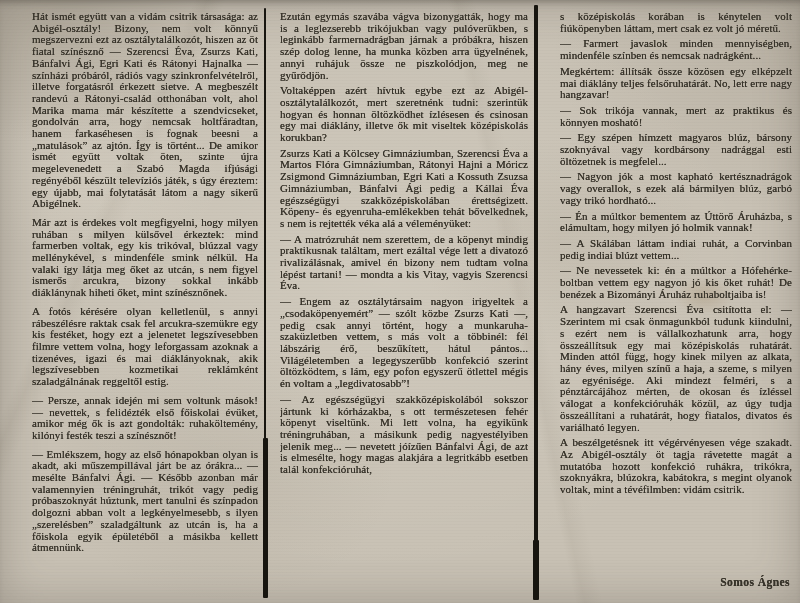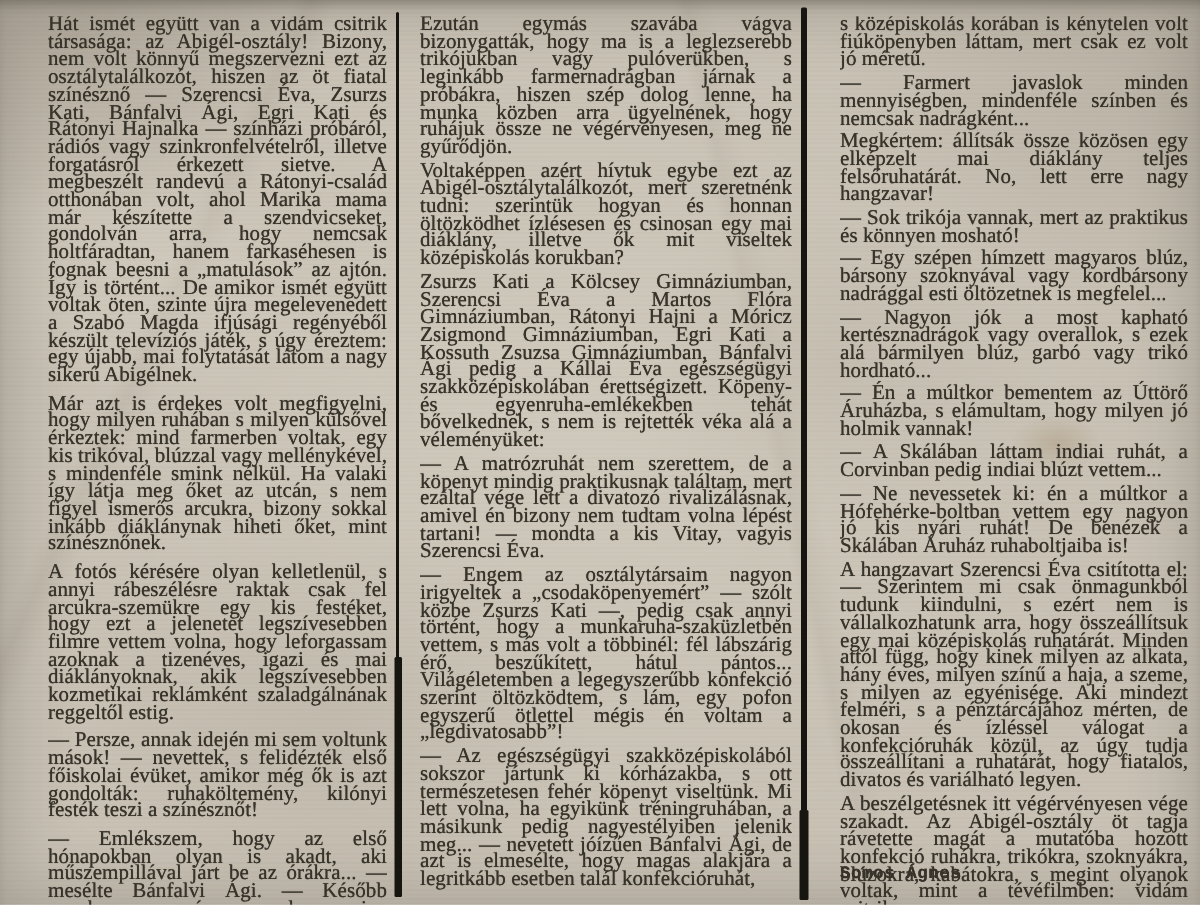--- a/index.html
+++ b/index.html
@@ -19,74 +19,73 @@
       linear-gradient(115deg, transparent 18%, rgba(90,80,64,0.07) 19.2%, transparent 21%),
       linear-gradient(78deg,  transparent 62%, rgba(90,80,64,0.06) 63%,   transparent 65%),
       repeating-linear-gradient(0deg, rgba(40,35,25,0.018) 0 1px, transparent 1px 3px);
     box-shadow: inset 0 0 46px rgba(58,52,42,0.28), inset 0 7px 9px -6px rgba(40,35,25,0.45);
     font-family:"Liberation Serif","DejaVu Serif",serif;
     color:var(--ink,#37332a);
   }
   .col{
     position:absolute;top:11px;height:592px;overflow:hidden;
     text-align:justify;
-    font-size:14px;line-height:11.7px;
+    font-size:11px;line-height:11.7px;
     letter-spacing:0.05px;
     hyphens:auto;overflow-wrap:break-word;
   }
   .col .para{
     margin:0 0 4px 0;
     text-shadow:0 0 0.45px currentColor; 
   }
   .col-1{left:32px;width:226px;}
   .col-1 .para{margin-bottom:7px;}
   .col-2{left:280px;width:248px;}
   .col-3{left:560px;width:232px;}
   .rule{position:absolute;background:#17150f;border-radius:1px;}
   .rule-1-top{left:264px;top:8px;width:2px;height:432px;}
   .rule-1-bottom{left:263px;top:438px;width:5px;height:160px;}
   .rule-2-top{left:534px;top:5px;width:4px;height:538px;}
   .rule-2-bottom{left:533px;top:540px;width:6px;height:60px;}
   .byline{
     position:absolute;left:560px;top:576px;width:230px;
-    font-weight:bold;font-size:11.6px;
+    text-align:right;font-weight:bold;font-size:11.6px;
     letter-spacing:0.4px;
     text-shadow:0 0 0.4px currentColor;
-    font-family:Liberation Mono, monospace;
   }
 </style>
 </head>
 <body>
 
 <div class="paper">
   <div class="col col-1">
       <p class="para" lang="hu">Hát ismét együtt van a vidám csitrik társasága: az Abigél-osztály! Bizony, nem volt könnyű megszervezni ezt az osztálytalálkozót, hiszen az öt fiatal színésznő — Szerencsi Éva, Zsurzs Kati, Bánfalvi Ági, Egri Kati és Rátonyi Hajnalka — színházi próbáról, rádiós vagy szinkronfelvételről, illetve forgatásról érkezett sietve. A megbeszélt randevú a Rátonyi-család otthonában volt, ahol Marika mama már készítette a szendvicseket, gondolván arra, hogy nemcsak holtfáradtan, hanem farkaséhesen is fognak beesni a „matulások” az ajtón. Így is történt... De amikor ismét együtt voltak öten, szinte újra megelevenedett a Szabó Magda ifjúsági regényéből készült televíziós játék, s úgy éreztem: egy újabb, mai folytatását látom a nagy sikerű Abigélnek.</p>
       <p class="para" lang="hu">Már azt is érdekes volt megfigyelni, hogy milyen ruhában s milyen külsővel érkeztek: mind farmerben voltak, egy kis trikóval, blúzzal vagy mellénykével, s mindenféle smink nélkül. Ha valaki így látja meg őket az utcán, s nem figyel ismerős arcukra, bizony sokkal inkább diáklánynak hiheti őket, mint színésznőnek.</p>
       <p class="para" lang="hu">A fotós kérésére olyan kelletlenül, s annyi rábeszélésre raktak csak fel arcukra-szemükre egy kis festéket, hogy ezt a jelenetet legszívesebben filmre vettem volna, hogy leforgassam azoknak a tizenéves, igazi és mai diáklányoknak, akik legszívesebben kozmetikai reklámként szaladgálnának reggeltől estig.</p>
       <p class="para" lang="hu">— Persze, annak idején mi sem voltunk mások! — nevettek, s felidézték első főiskolai évüket, amikor még ők is azt gondolták: ruhaköltemény, kilónyi festék teszi a színésznőt!</p>
       <p class="para" lang="hu">— Emlékszem, hogy az első hónapokban olyan is akadt, aki műszempillával járt be az órákra... — mesélte Bánfalvi Ági. — Később azonban már valamennyien tréningruhát, trikót vagy pedig próbaszoknyát húztunk, mert tanulni és színpadon dolgozni abban volt a legkényelmesebb, s ilyen „szerelésben” szaladgáltunk az utcán is, ha a főiskola egyik épületéből a másikba kellett átmennünk.</p>
     </div>
   <div class="col col-2">
-      <p class="para" lang="hu">Ezután egymás szavába vágva bizonygatták, hogy ma is a leglezserebb trikójukban vagy pulóverükben, s leginkább farmernadrágban járnak a próbákra, hiszen szép dolog lenne, ha munka közben arra ügyelnének, hogy ruhájuk össze ne végérvényesen, meg ne gyűrődjön.</p>
+      <p class="para" lang="hu">Ezután egymás szavába vágva bizonygatták, hogy ma is a leglezserebb trikójukban vagy pulóverükben, s leginkább farmernadrágban járnak a próbákra, hiszen szép dolog lenne, ha munka közben arra ügyelnének, annyi ruhájuk össze ne piszkolódjon, meg ne gyűrődjön.</p>
       <p class="para" lang="hu">Voltaképpen azért hívtuk egybe ezt az Abigél-osztálytalálkozót, mert szeretnénk tudni: szerintük hogyan és honnan öltözködhet ízlésesen és csinosan egy mai diáklány, illetve ők mit viseltek középiskolás korukban?</p>
       <p class="para" lang="hu">Zsurzs Kati a Kölcsey Gimnáziumban, Szerencsi Éva a Martos Flóra Gimnáziumban, Rátonyi Hajni a Móricz Zsigmond Gimnáziumban, Egri Kati a Kossuth Zsuzsa Gimnáziumban, Bánfalvi Ági pedig a Kállai Éva egészségügyi szakközépiskolában érettségizett. Köpeny- és egyenruha-emlékekben tehát bővelkednek, s nem is rejtették véka alá a véleményüket:</p>
       <p class="para" lang="hu">— A matrózruhát nem szerettem, de a köpenyt mindig praktikusnak találtam, mert ezáltal vége lett a divatozó rivalizálásnak, amivel én bizony nem tudtam volna lépést tartani! — mondta a kis Vitay, vagyis Szerencsi Éva.</p>
       <p class="para" lang="hu">— Engem az osztálytársaim nagyon irigyeltek a „csodaköpenyemért” — szólt közbe Zsurzs Kati —, pedig csak annyi történt, hogy a munkaruha-szaküzletben vettem, s más volt a többinél: fél lábszárig érő, beszűkített, hátul pántos... Világéletemben a legegyszerűbb konfekció szerint öltözködtem, s lám, egy pofon egyszerű ötlettel mégis én voltam a „legdivatosabb”!</p>
       <p class="para" lang="hu">— Az egészségügyi szakközépiskolából sokszor jártunk ki kórházakba, s ott természetesen fehér köpenyt viseltünk. Mi lett volna, ha egyikünk tréningruhában, a másikunk pedig nagyestélyiben jelenik meg... — nevetett jóízűen Bánfalvi Ági, de azt is elmesélte, hogy magas alakjára a legritkább esetben talál konfekcióruhát,</p>
     </div>
   <div class="col col-3">
       <p class="para" lang="hu">s középiskolás korában is kénytelen volt fiúköpenyben láttam, mert csak ez volt jó méretű.</p>
       <p class="para" lang="hu">— Farmert javaslok minden mennyiségben, mindenféle színben és nemcsak nadrágként...</p>
       <p class="para" lang="hu">Megkértem: állítsák össze közösen egy elképzelt mai diáklány teljes felsőruhatárát. No, lett erre nagy hangzavar!</p>
       <p class="para" lang="hu">— Sok trikója vannak, mert az praktikus és könnyen mosható!</p>
       <p class="para" lang="hu">— Egy szépen hímzett magyaros blúz, bársony szoknyával vagy kordbársony nadrággal esti öltözetnek is megfelel...</p>
       <p class="para" lang="hu">— Nagyon jók a most kapható kertésznadrágok vagy overallok, s ezek alá bármilyen blúz, garbó vagy trikó hordható...</p>
       <p class="para" lang="hu">— Én a múltkor bementem az Úttörő Áruházba, s elámultam, hogy milyen jó holmik vannak!</p>
       <p class="para" lang="hu">— A Skálában láttam indiai ruhát, a Corvinban pedig indiai blúzt vettem...</p>
-      <p class="para" lang="hu">— Ne nevessetek ki: én a múltkor a Hófehérke-boltban vettem egy nagyon jó kis nyári ruhát! De benézek a Skálában Áruház ruhaboltjaiba is!</p>
+      <p class="para" lang="hu">— Ne nevessetek ki: én a múltkor a Hófehérke-boltban vettem egy nagyon jó kis őket ruhát! De benézek a Bizományi Áruház ruhaboltjaiba is!</p>
       <p class="para" lang="hu">A hangzavart Szerencsi Éva csitította el: — Szerintem mi csak önmagunkból tudunk kiindulni, s ezért nem is vállalkozhatunk arra, hogy összeállítsuk egy mai középiskolás ruhatárát. Minden attól függ, hogy kinek milyen az alkata, hány éves, milyen színű a haja, a szeme, s milyen az egyénisége. Aki mindezt felméri, s a pénztárcájához mérten, de okosan és ízléssel válogat a konfekcióruhák közül, az úgy tudja összeállítani a ruhatárát, hogy fiatalos, divatos és variálható legyen.</p>
       <p class="para" lang="hu">A beszélgetésnek itt végérvényesen vége szakadt. Az Abigél-osztály öt tagja rávetette magát a mutatóba hozott konfekció ruhákra, trikókra, szoknyákra, blúzokra, kabátokra, s megint olyanok voltak, mint a tévéfilmben: vidám csitrik.</p>
     </div>
 
   <div class="rule rule-1-top" style="background: rgb(23, 21, 15);"></div>
   <div class="rule rule-1-bottom" style="background: rgb(23, 21, 15);"></div>
   <div class="rule rule-2-top" style="background: rgb(23, 21, 15);"></div>
   <div class="rule rule-2-bottom" style="background: rgb(23, 21, 15);"></div>
 
   <div class="byline">Somos Ágnes</div>

